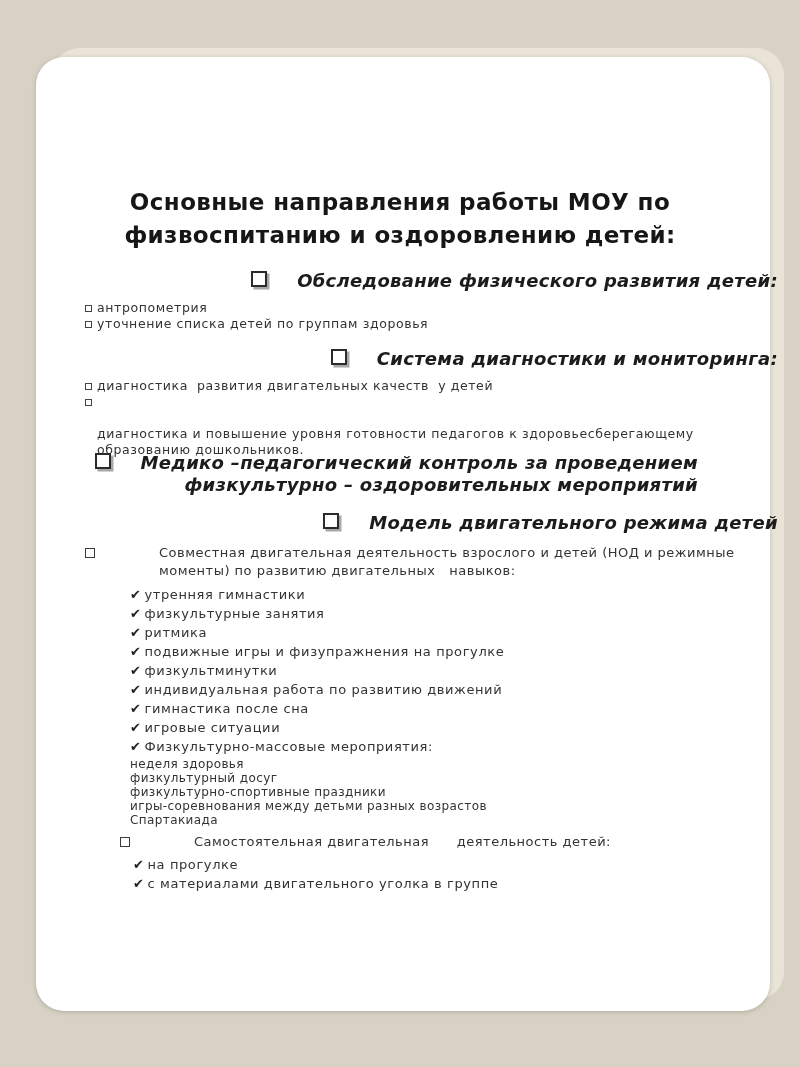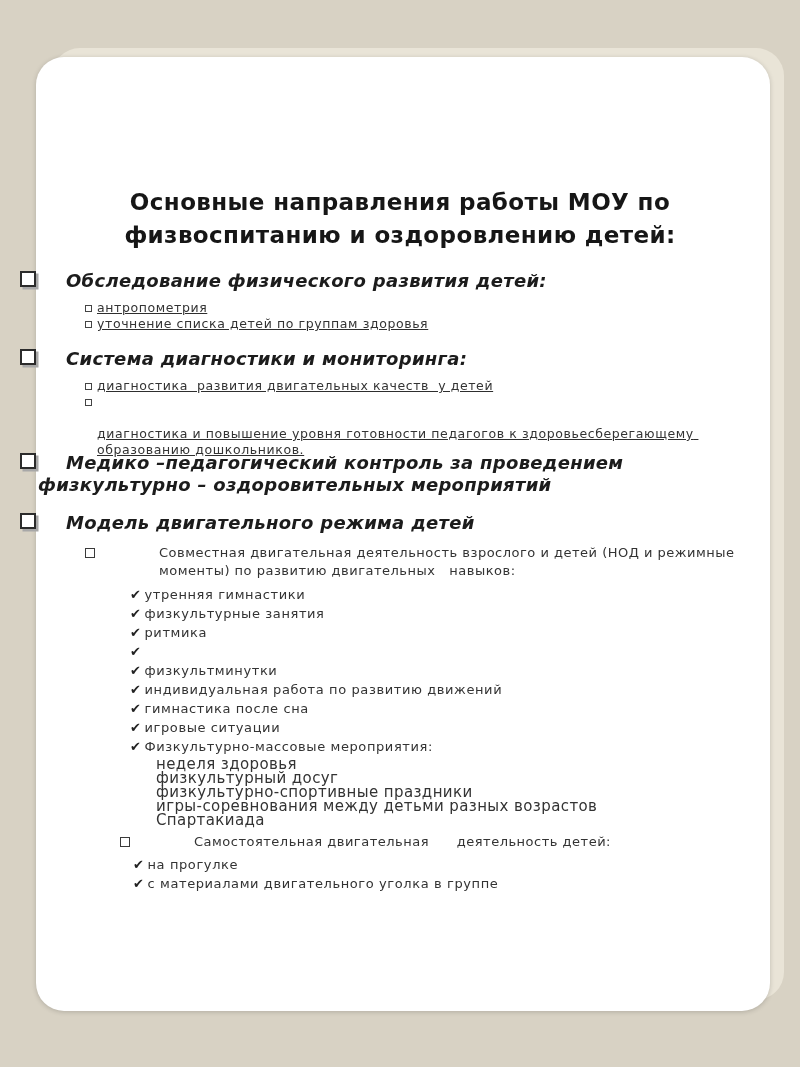--- a/index.html
+++ b/index.html
@@ -40,32 +40,33 @@
   }
   .section { position: absolute; left: 38px; width: 740px; }
   .t { white-space: pre-wrap; }
   .sec-head {
     font-size: 18px;
     font-weight: bold;
     font-style: italic;
     letter-spacing: 0.3px;
     line-height: 22px;
     color: #1c1c1c;
+    text-align: right;
   }
   .bb {
     display: inline-block;
     width: 12px; height: 12px;
     border: 2px solid #2b2b2b;
     box-shadow: 2.5px 2.5px 0 #a8a8a8;
     margin-left: -18px;
     margin-right: 30px;
     vertical-align: 0px;
     background: #fff;
   }
-  .sub-list { margin-left: 47px; margin-top: 8px; text-decoration: underline; }
+  .sub-list { margin-left: 47px; margin-top: 8px; }
   .sub-item {
     display: flex;
     font-size: 12.5px;
     line-height: 16px;
     letter-spacing: 0.6px;
     color: #333;
   }
   .sqs {
     flex: 0 0 auto;
     width: 5px; height: 5px;
@@ -99,23 +100,23 @@
     letter-spacing: 0.6px;
     color: #333;
   }
   .ck {
     flex: 0 0 auto;
     font-weight: bold;
     color: #222;
     margin-right: 3px;
   }
   .events {
-    margin-left: 118px;
+    margin-left: 92px;
     margin-top: 1px;
-    font-size: 15px;
+    font-size: 12px;
     line-height: 14px;
     letter-spacing: 0.4px;
     color: #333;
   }
 </style>
 </head>
 <body>
 
 <div class="canvas">
   <div class="card-back"></div>
@@ -171,20 +172,21 @@
       <div class="check-row">
           <span class="ck">✔</span>
           <span class="t">физкультурные занятия</span>
         </div>
       <div class="check-row">
           <span class="ck">✔</span>
           <span class="t">ритмика</span>
         </div>
       <div class="check-row">
           <span class="ck">✔</span>
+          <span class="t">подвижные игры и физупражнения на прогулке</span>
         </div>
       <div class="check-row">
           <span class="ck">✔</span>
           <span class="t">физкультминутки</span>
         </div>
       <div class="check-row">
           <span class="ck">✔</span>
           <span class="t">индивидуальная работа по развитию движений</span>
         </div>
       <div class="check-row">

